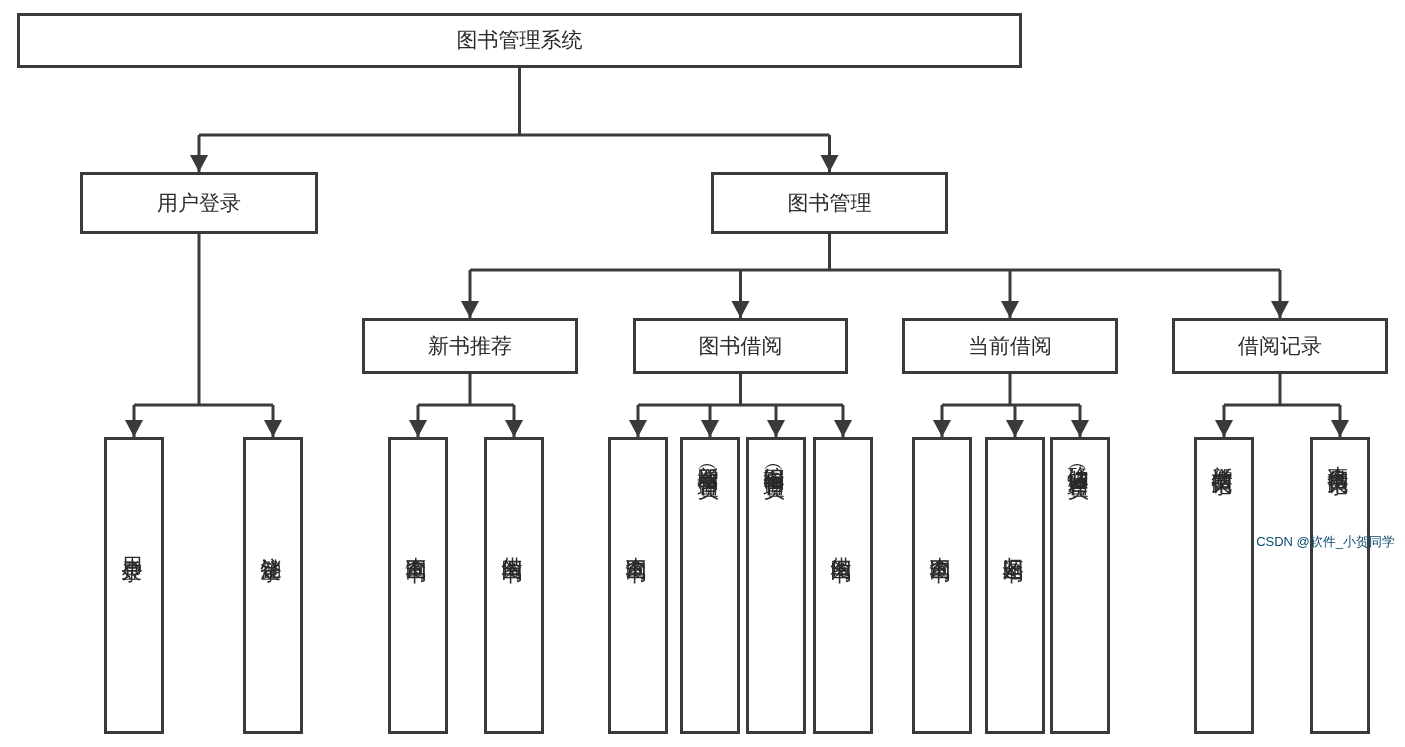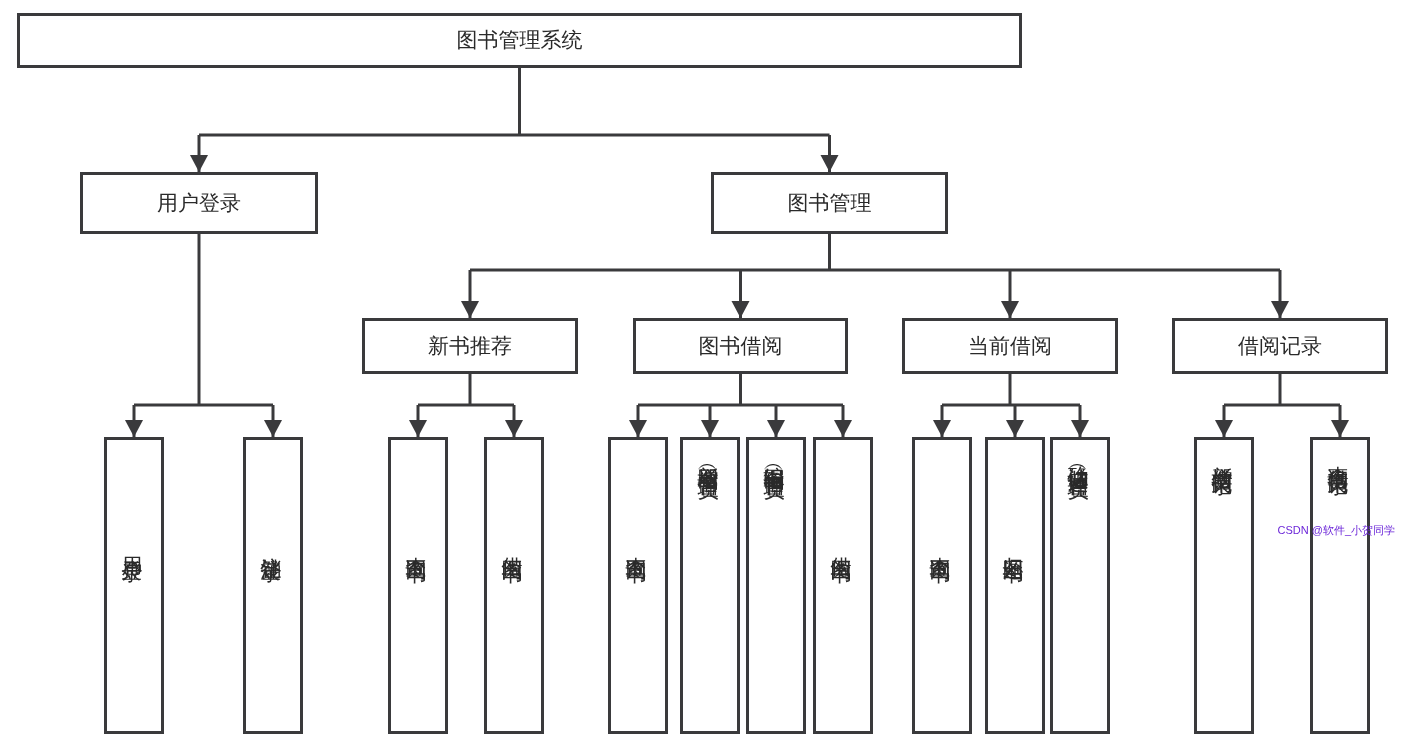--- a/index.html
+++ b/index.html
@@ -58,24 +58,24 @@
     text-orientation: upright;
     letter-spacing: 2px;
     line-height: 1;
     white-space: nowrap;
     text-align: left;
     pointer-events: none;
   }
   .watermark {
     position: absolute;
     right: 10px;
-    bottom: 19px;
+    bottom: 6px;
     font-family: "Liberation Sans", "DejaVu Sans", sans-serif;
-    font-size: 11px;
-    color: #6d28d9;
+    font-size: 13px;
+    color: #0c4a6e;
     white-space: nowrap;
     user-select: none;
   }
 </style>
 </head>
 <body>
 
 <div id="diagram-root">
 
   <svg id="flow-svg" viewBox="0 0 1405 747">

